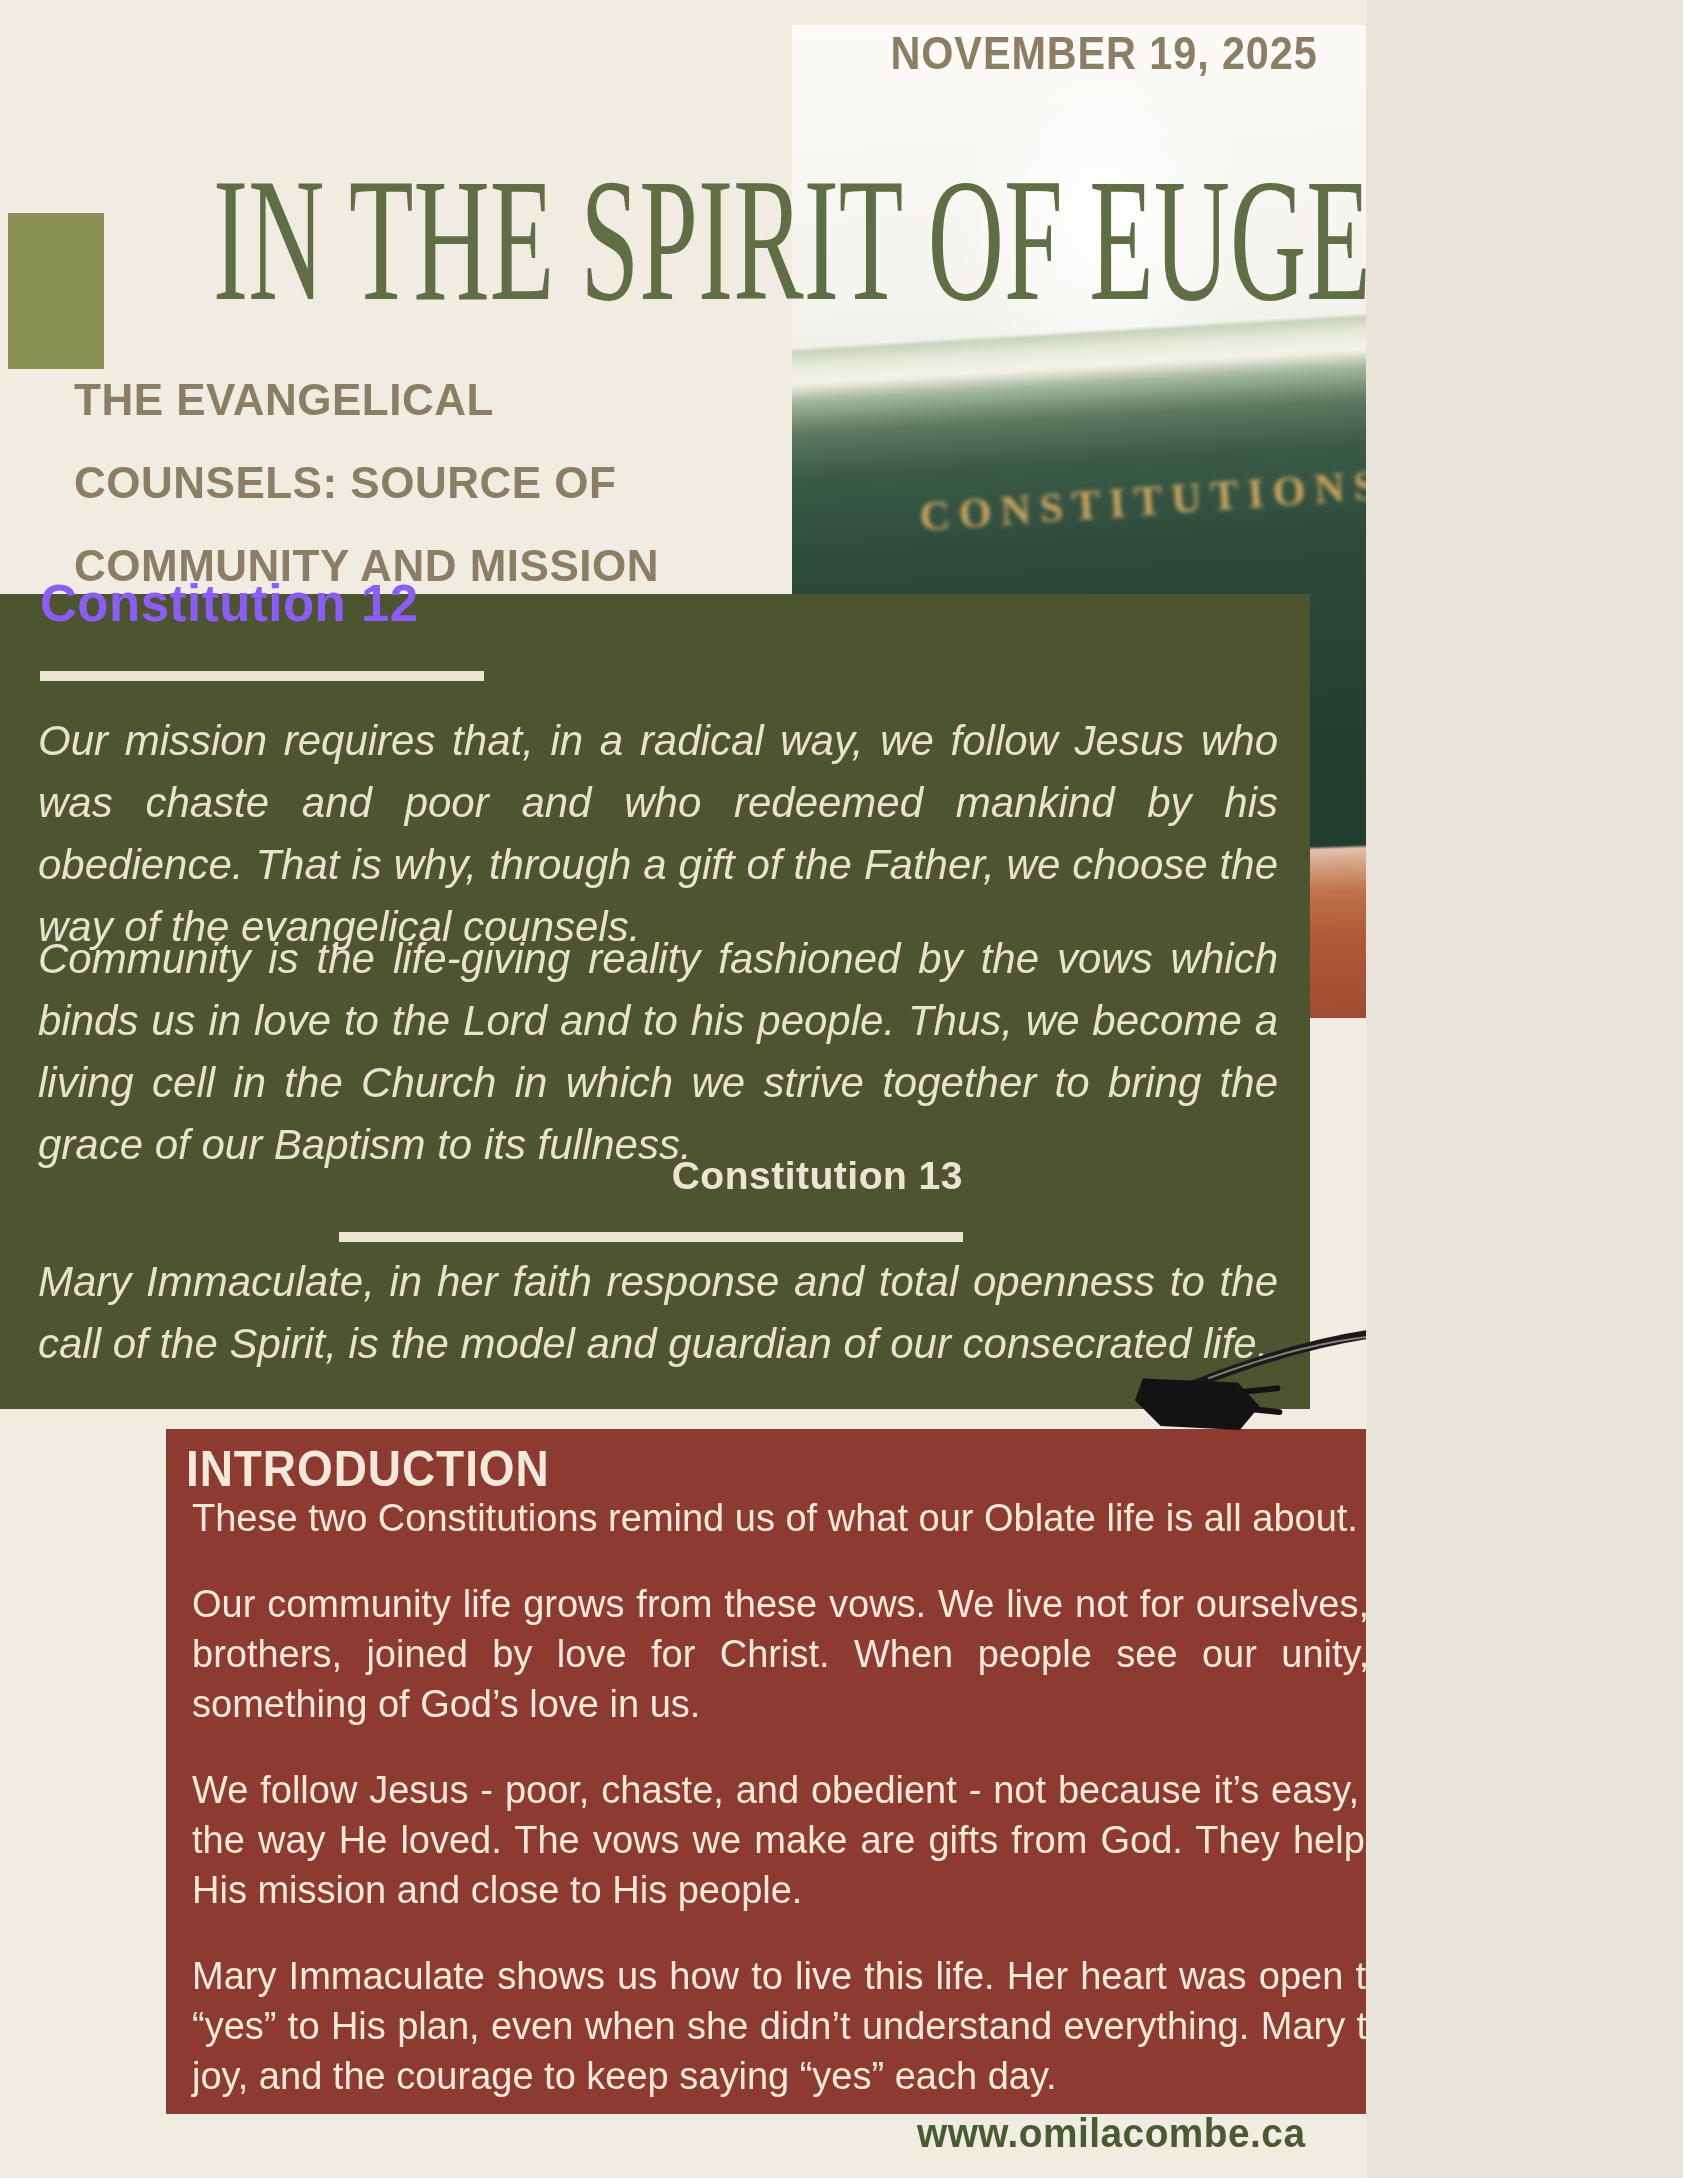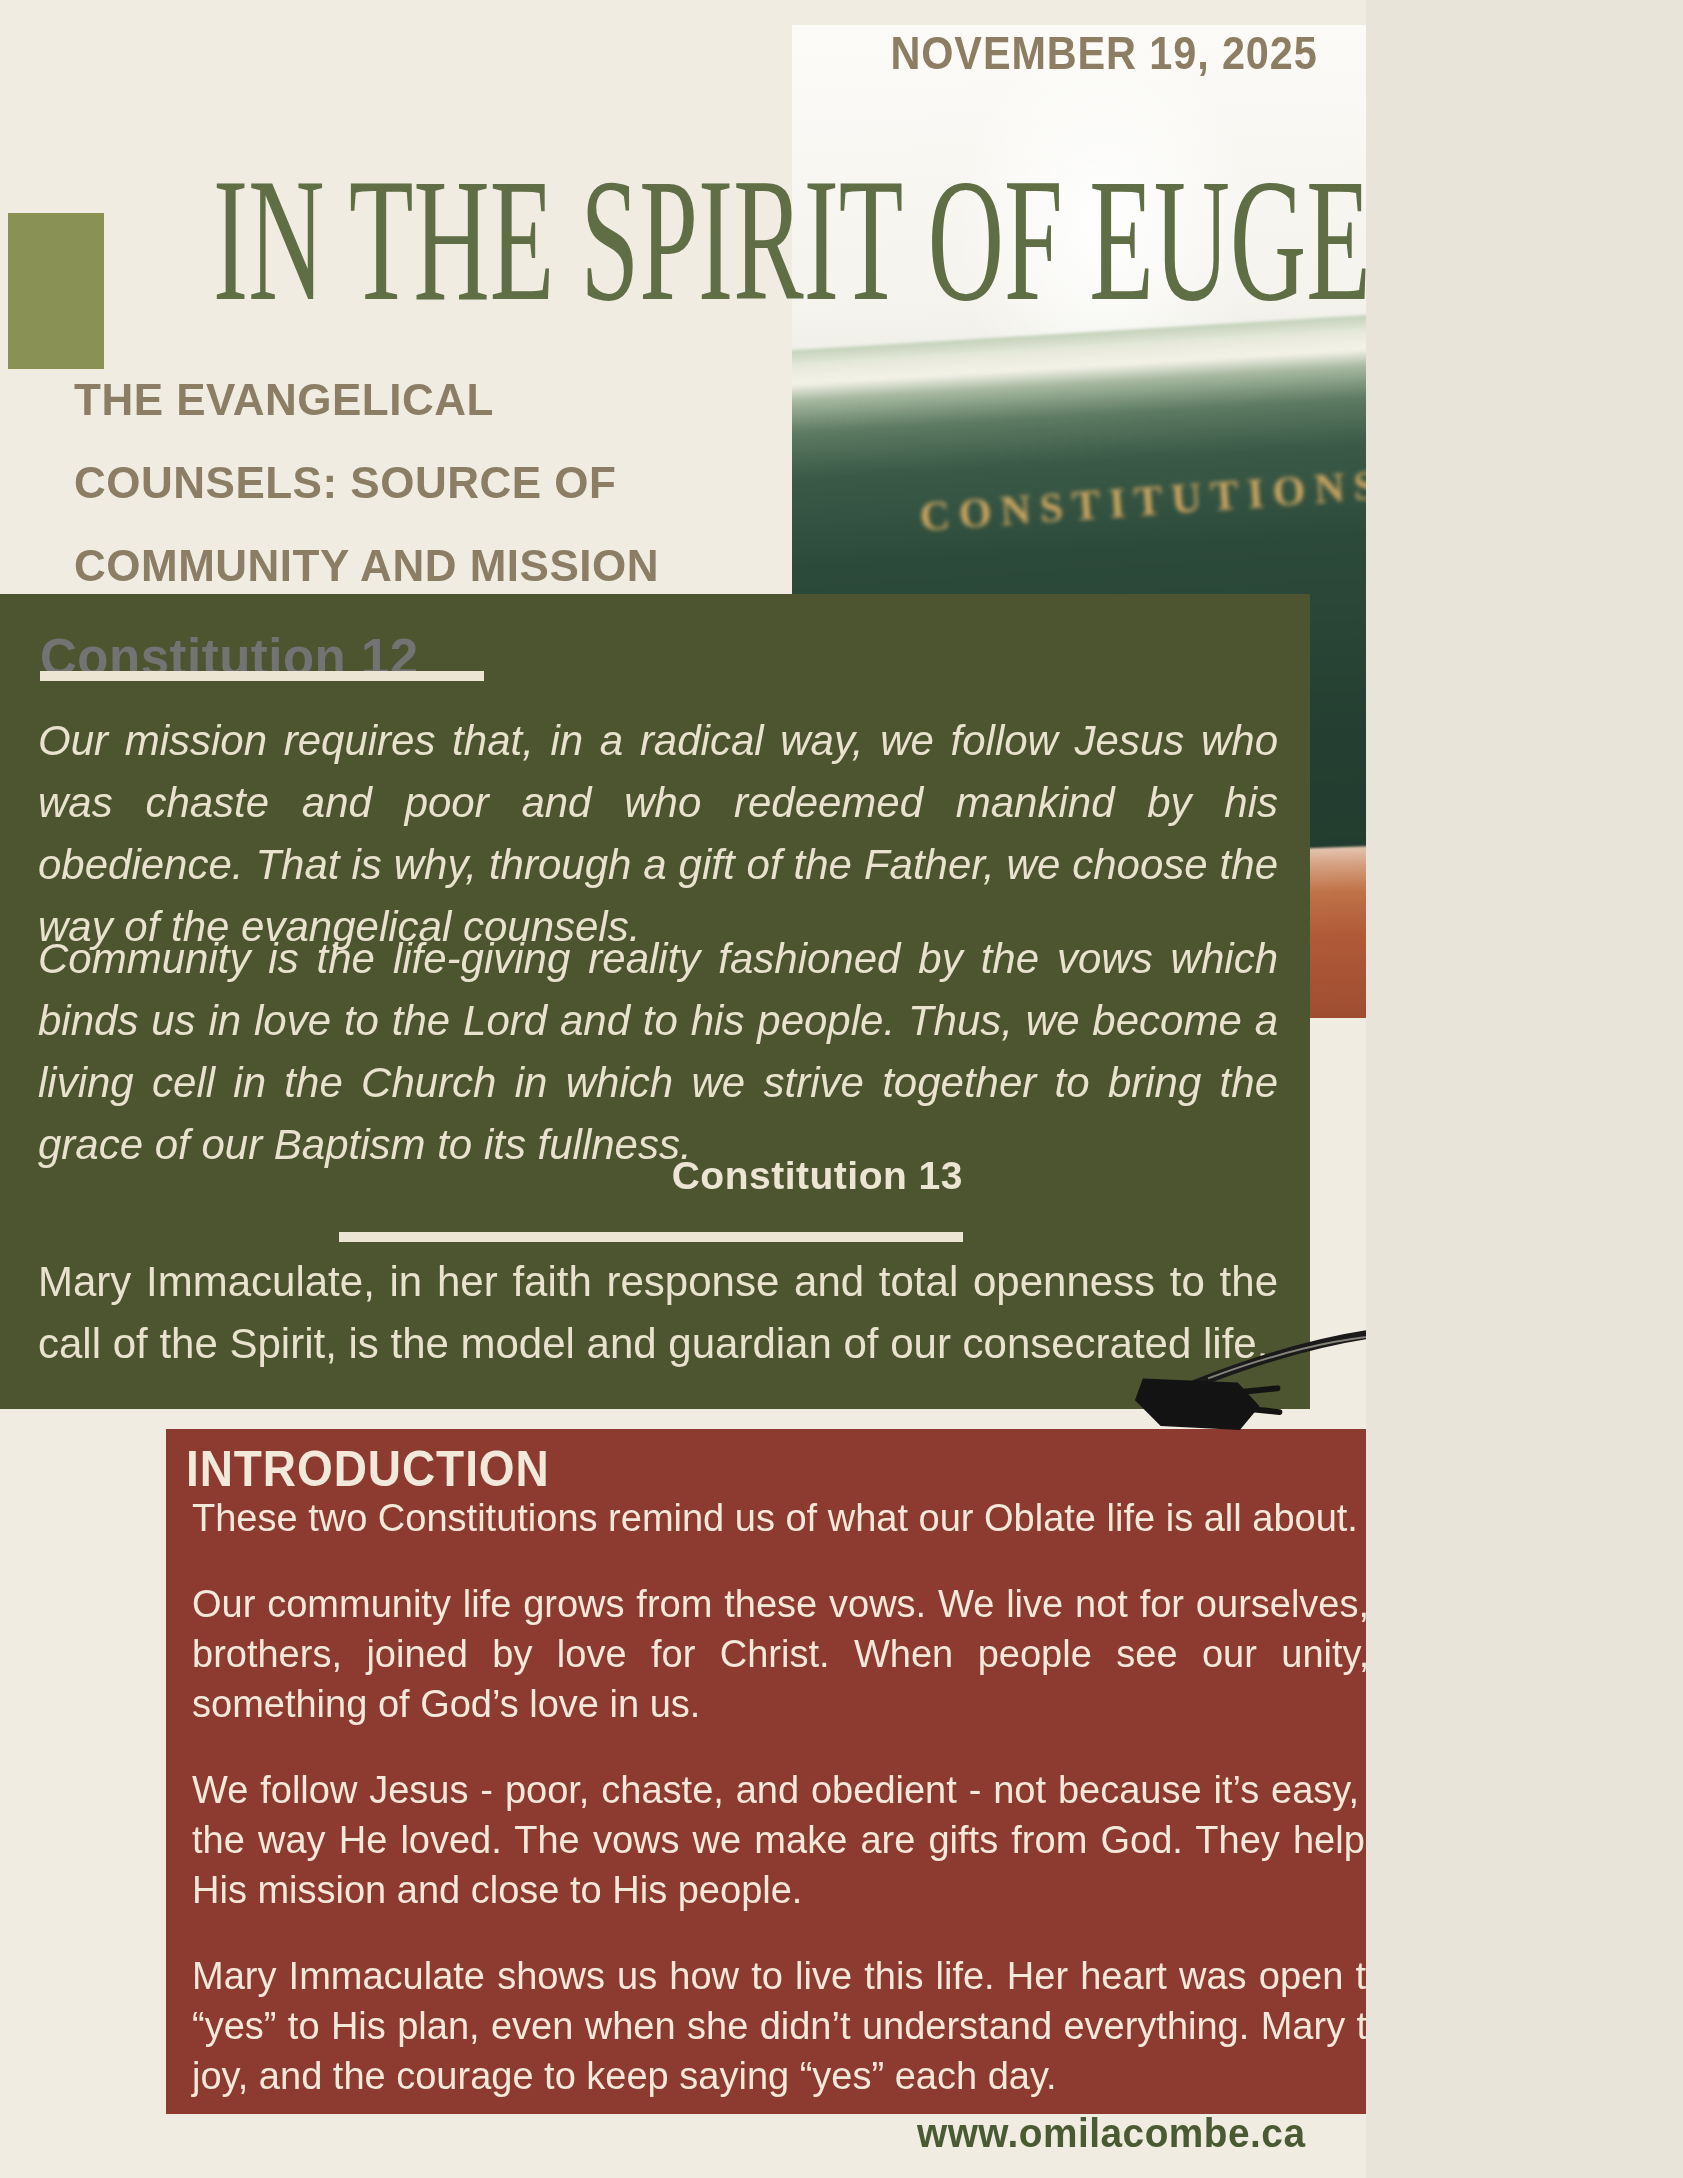--- a/index.html
+++ b/index.html
@@ -28,25 +28,25 @@
     transform:scaleX(.9);transform-origin:right center;white-space:nowrap;}
   .title{position:absolute;left:213px;top:152px;z-index:4;
     font-family:"Liberation Serif",serif;font-size:176px;line-height:1;color:#5f6e45;
     transform:scaleX(.6);transform-origin:left top;white-space:nowrap;}
   .square{position:absolute;left:8px;top:213px;width:96px;height:156px;background:#8a9154;z-index:4;}
   .subtitle{position:absolute;left:45px;top:358px;width:614px;z-index:4;
     font-size:44px;font-weight:700;color:#8b7e65;line-height:83px;letter-spacing:0.5px;margin-left:29px;}
 
   
   .panel-green{position:absolute;left:0;top:594px;width:1310px;height:815px;background:#4c5530;z-index:2;}
-  .c12-heading{position:absolute;left:40px;top:628px;z-index:3;
-    font-size:51px;font-weight:700;color:#737373;letter-spacing:0.5px;}
+  .c12-heading{position:absolute;left:40px;top:574px;z-index:3;
+    font-size:51px;font-weight:700;color:#8b5cf6;letter-spacing:0.5px;}
   .c12-underline{position:absolute;left:40px;top:671px;width:444px;height:10px;background:#ece5d4;z-index:3;}
   .green-par{position:absolute;left:38px;width:1240px;z-index:3;color:#e9e2cf;
-    font-size:42px;line-height:62px;text-align:justify;}
+    font-size:42px;line-height:62px;text-align:justify;font-style:italic;}
   .c12-p1{top:710px;font-style:italic;}
   .c12-p2{top:928px;font-style:italic;}
   .c13-heading{position:absolute;right:403px;top:1154px;z-index:3;
     font-size:39px;font-weight:700;color:#ece5d4;letter-spacing:0.5px;}
   .c13-underline{position:absolute;right:403px;top:1232px;width:624px;height:10px;background:#ece5d4;z-index:3;}
   .c13-p{top:1251px;}
 
   
   .crucifix{position:absolute;left:1129px;top:1119px;width:554px;height:416px;z-index:5;}
 

